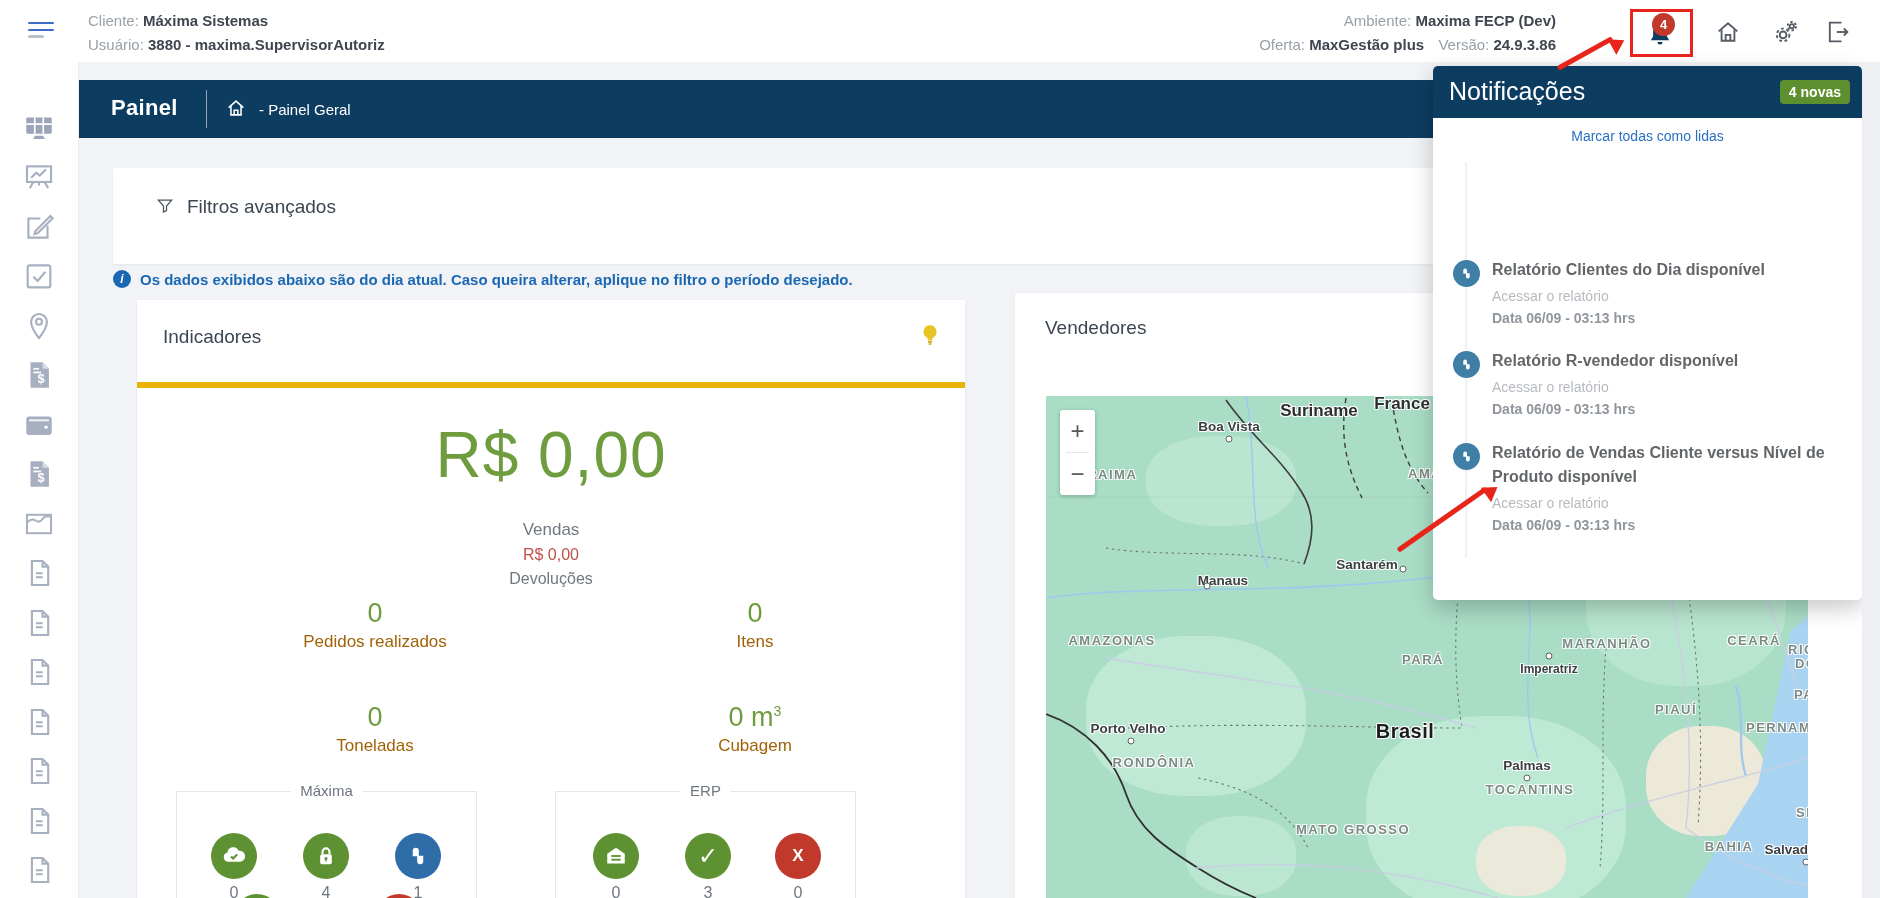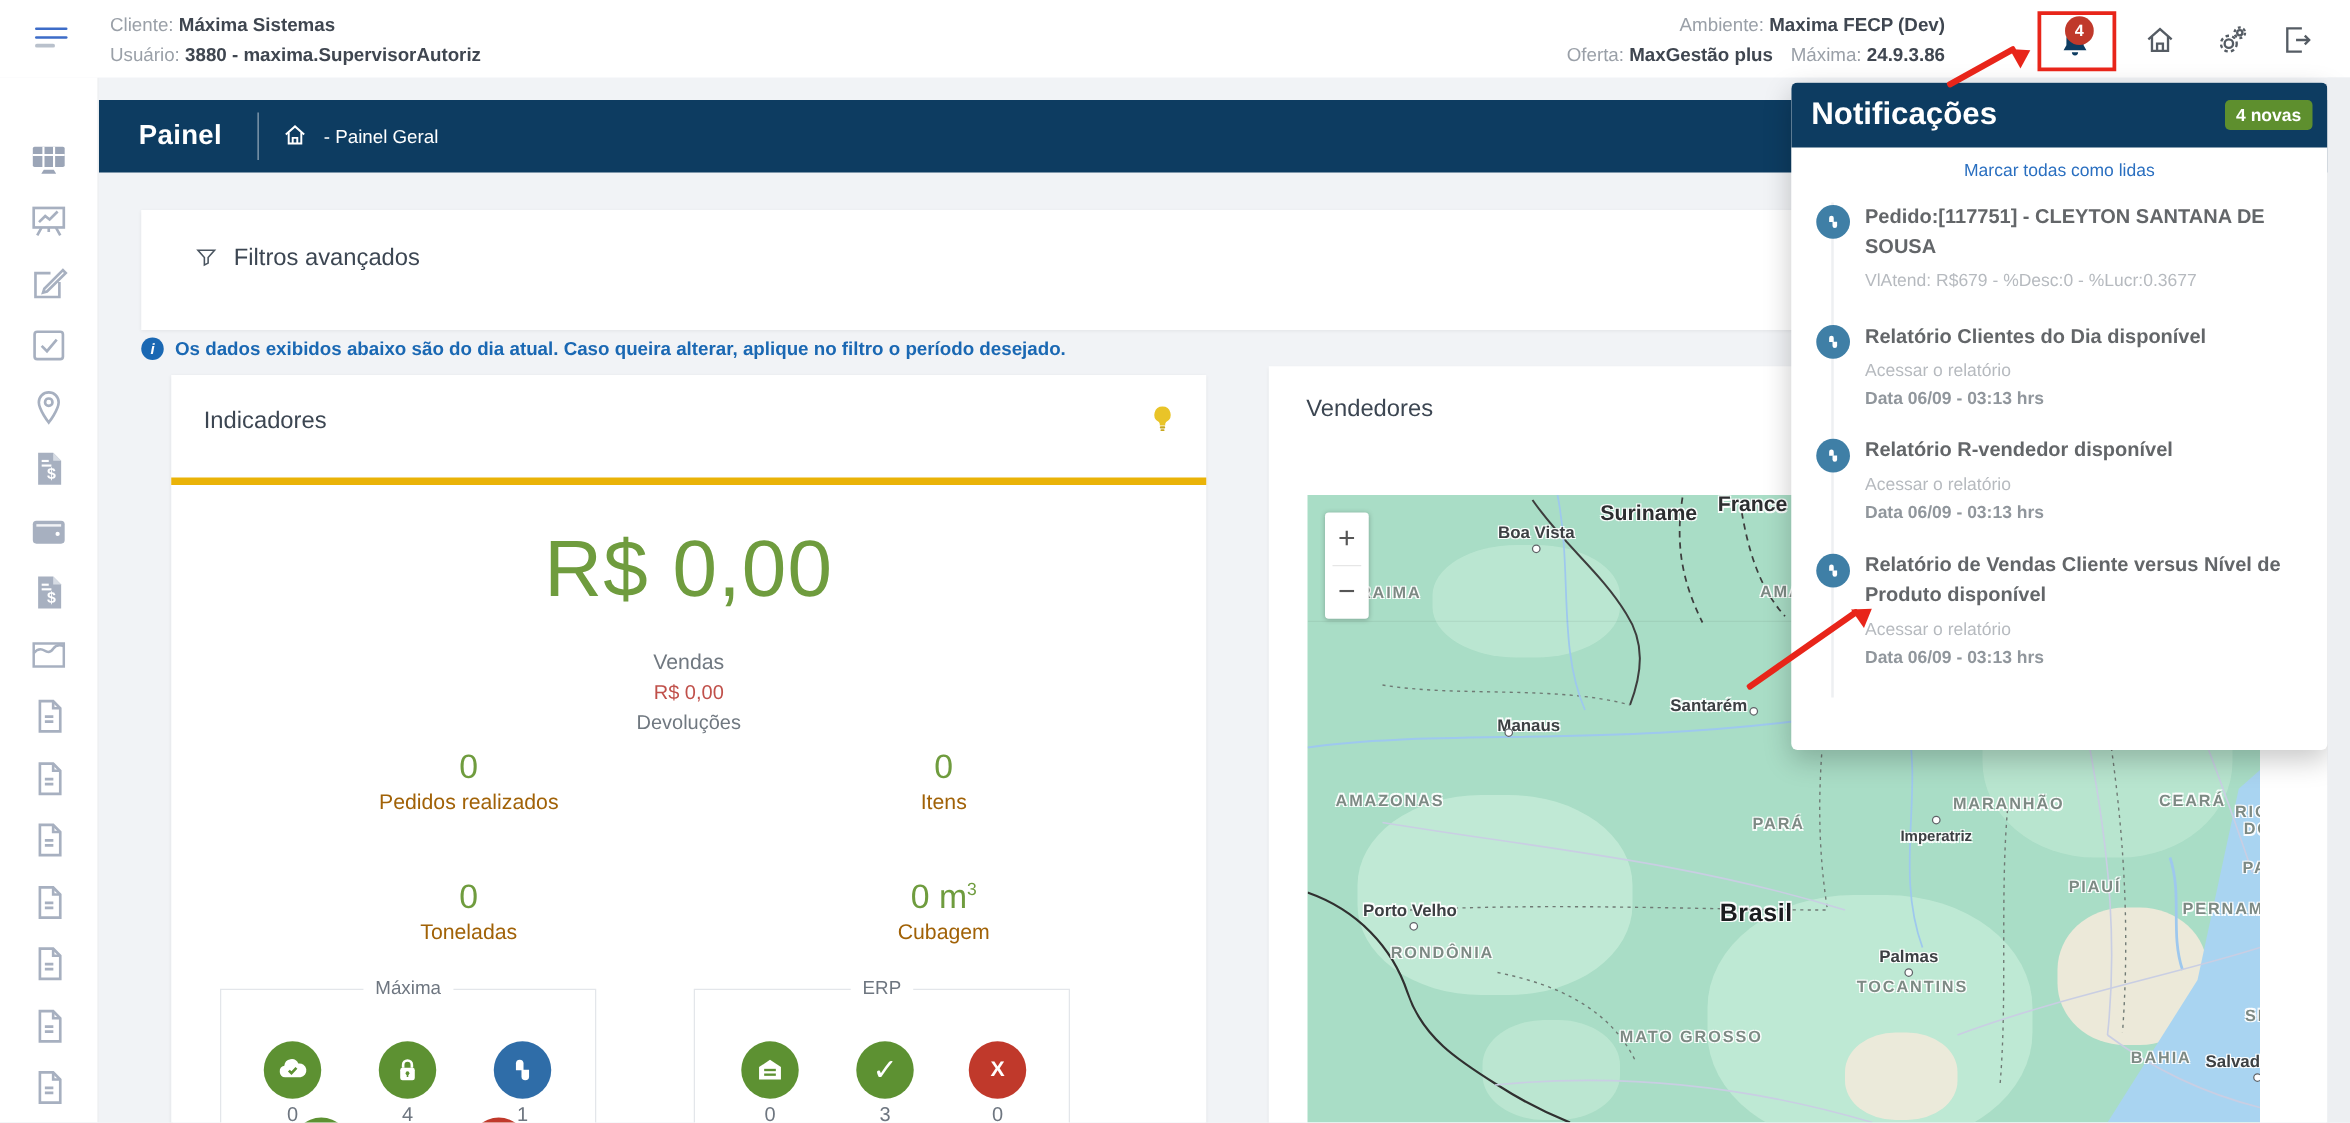--- a/index.html
+++ b/index.html
@@ -87,21 +87,21 @@
   .marker { position:absolute; width:7px; height:7px; border-radius:50%; background:#fff; border:1.6px solid #5f6368; transform:translate(-50%,-50%); }
   #map-zoom { position:absolute; left:14px; top:14px; width:35px; height:85px; background:#fff; border-radius:3px;
     box-shadow:0 1px 4px rgba(0,0,0,.25); z-index:9; }
   #map-zoom .mz { width:35px; height:42px; font-size:24px; color:#565656; text-align:center; line-height:42px; cursor:pointer; }
   #map-zoom .mz-sep { height:1px; background:#e6e6e6; margin:0 6px; }
 
   
   #notif { position:absolute; left:1433px; top:66px; width:429px; height:534px; background:#fff; border-radius:5px;
     box-shadow:0 8px 22px rgba(0,0,0,.22); z-index:50; overflow:hidden; }
   #notif-head { position:absolute; left:0; top:0; width:100%; height:52px; background:#0d3c61; }
-  #notif-title { position:absolute; left:16px; top:11px; font-size:25px; font-weight:bold; color:#fff; }
+  #notif-title { position:absolute; left:16px; top:11px; font-size:25px; font-weight:normal; color:#fff; }
   #notif-badge { position:absolute; right:12px; top:14px; background:#5e8f2e; color:#fff; font-size:14px; font-weight:bold;
     padding:4px 9px; border-radius:4px; }
   #notif-markall { position:absolute; left:0; top:62px; width:100%; text-align:center; font-size:14px; color:#2a6fc0; cursor:pointer; }
   #notif-line { position:absolute; left:32px; top:96px; width:2px; height:396px; background:#eef0f2; }
   .n-item { position:absolute; left:20px; width:392px; cursor:pointer; }
   .n-ico { position:absolute; left:0; top:2px; width:27px; height:27px; border-radius:50%; background:#3f7fa6;
     display:flex; align-items:center; justify-content:center; }
   .n-ico svg { width:17px; height:17px; }
   .n-body { margin-left:39px; width:350px; }
   .n-title { font-size:16px; font-weight:bold; color:#636669; line-height:1.5; }
@@ -181,21 +181,21 @@
     <span class="hdr-label">Usuário:</span>
     <span class="hdr-val">3880 - maxima.SupervisorAutoriz</span>
   </div>
   <div class="hdr-line" id="hdr-right1">
     <span class="hdr-label">Ambiente:</span>
     <span class="hdr-val">Maxima FECP (Dev)</span>
   </div>
   <div class="hdr-line" id="hdr-right2">
     <span class="hdr-label">Oferta:</span>
     <span class="hdr-val">MaxGestão plus</span>
-    <span class="hdr-label" style="margin-left:10px">Máxima:</span>
+    <span class="hdr-label" style="margin-left:10px">Versão:</span>
     <span class="hdr-val">24.9.3.86</span>
   </div>
 
   <div class="hdr-icon" style="left:1714px">
     <svg viewBox="0 0 24 24" fill="none" stroke="#555c64" stroke-width="1.6">
       <path d="M4 11.5 12 4.5l8 7"></path>
         <path d="M6.5 9.8V19.5h11V9.8"></path>
         <path d="M10 19.5v-5h4v5"></path>
     </svg>
   </div>
@@ -474,31 +474,20 @@
 </div>
 
 <div id="notif">
   <div id="notif-head">
     <span id="notif-title">Notificações</span>
     <span id="notif-badge">4 novas</span>
   </div>
   <div id="notif-markall">Marcar todas como lidas</div>
   <div id="notif-line"></div>
 
-  <div class="n-item" style="top:96px">
-    <span class="n-ico">
-        <svg viewBox="0 0 24 24">
-          <use href="#s-thumbs"></use>
-        </svg>
-      </span>
-    <div class="n-body">
-      <div class="n-title">Pedido:[117751] - CLEYTON SANTANA DE SOUSA</div>
-      <div class="n-meta">VlAtend: R$679 - %Desc:0 - %Lucr:0.3677</div>
-    </div>
-  </div>
 
   <div class="n-item" style="top:192px">
     <span class="n-ico">
         <svg viewBox="0 0 24 24">
           <use href="#s-thumbs"></use>
         </svg>
       </span>
     <div class="n-body">
       <div class="n-title">Relatório Clientes do Dia disponível</div>
       <div class="n-meta">Acessar o relatório</div>

